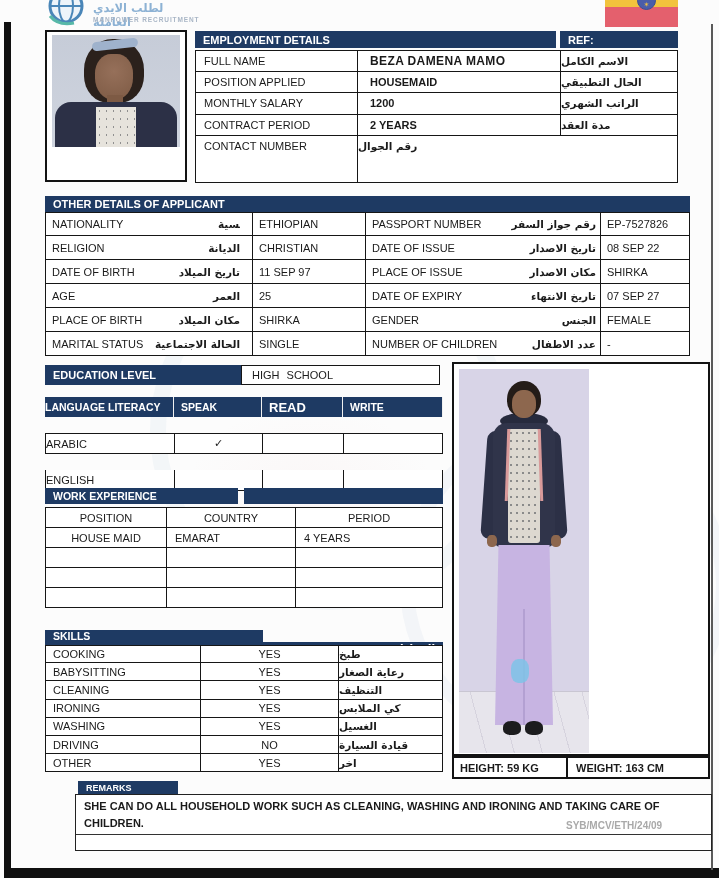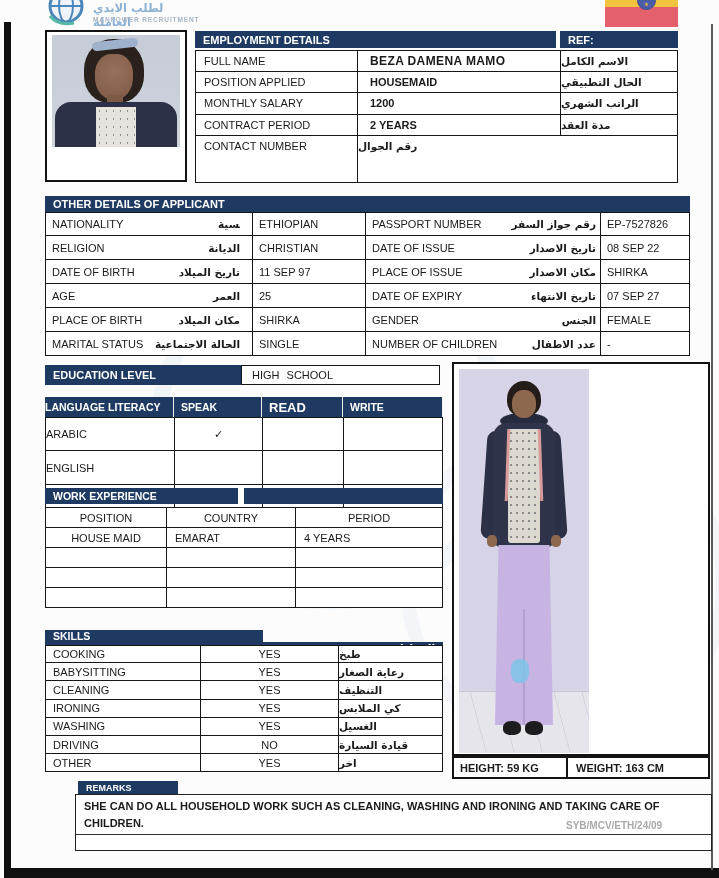--- a/index.html
+++ b/index.html
@@ -51,21 +51,21 @@
 
   
   #edu-label { left:45px; top:365px; width:196px; height:20px; position:absolute; }
   #edu-value { left:241px; top:365px; width:199px; height:20px; position:absolute; background:#fff;
                border:1.6px solid #161616; display:flex; align-items:center; padding-left:10px; font-size:11px; word-spacing:4px; }
 
   
   #lang-head { left:45px; top:397px; width:398px; height:20px; position:absolute; display:flex; }
   #lang-head > div { border-right:1px solid #f0f0f0; }
   #lang-rows { left:45px; top:417px; width:398px; position:absolute; }
-  .lang-r { height:34px; }
+  .lang-r { height:21px;margin-top:16px; }
   .lc1 { width:129px; }
   .lc2 { width:88px; }
   .lc3 { width:81px; }
   .lc4 { flex:1; }
 
   
   #we-bar { left:45px; top:488px; width:398px; height:16px; position:absolute; display:flex; }
   #we-rows { left:45px; top:507px; width:398px; position:absolute; }
   .we-head { height:21px; }
   .we-r { height:20px; }

